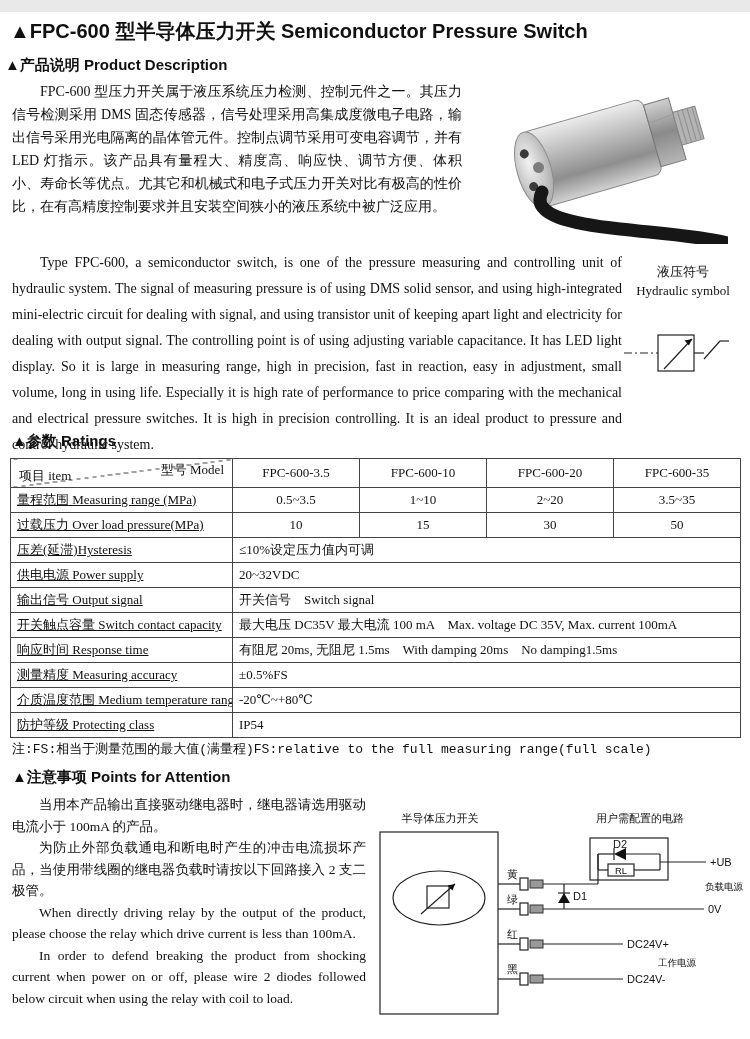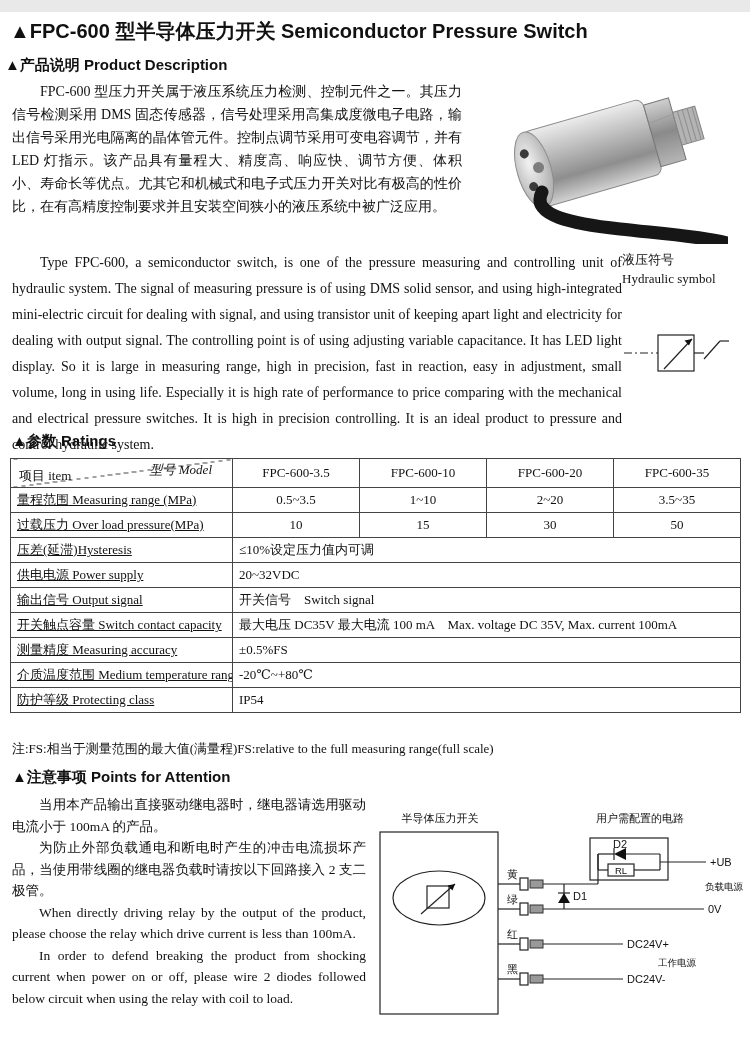--- a/index.html
+++ b/index.html
@@ -9,34 +9,34 @@
   #title{left:10px;top:6px;width:732px;font:bold 20px "Liberation Sans","DejaVu Sans",sans-serif;}
   .sec-heading{font:bold 15px "Liberation Sans","DejaVu Sans",sans-serif;}
   #h-desc{left:5px;top:44px;}
   #h-ratings{left:12px;top:420px;}
   #h-attn{left:12px;top:756px;}
   #desc-cn{left:12px;top:68px;width:450px;font-size:14px;line-height:23px;
            text-align:justify;text-indent:2em;}
   #photo{left:478px;top:52px;width:250px;height:180px;}
   #desc-en{left:12px;top:238px;width:610px;font-size:14px;line-height:26px;
            text-align:justify;text-indent:2em;}
-  #hyd-label{left:622px;top:238px;width:122px;text-align:left;font-size:13px;line-height:19px;}
+  #hyd-label{left:622px;top:250px;width:122px;text-align:center;font-size:13px;line-height:19px;}
   #hyd-symbol{left:622px;top:316px;}
   #ratings-table{left:10px;top:446px;}
   table{border-collapse:collapse;table-layout:fixed;width:730px;
         font:13px "Liberation Serif","DejaVu Serif",serif;}
   td{border:1px solid #444;padding:3px 6px;height:18px;overflow:hidden;white-space:nowrap;}
   td.lbl{text-align:left;text-decoration:underline;}
   td.val,td.model{text-align:center;}
   td.span-val{text-align:left;}
   .diag-cell{position:relative;height:22px;
     background-image:linear-gradient(to bottom right,transparent 49.5%,#444 49.5%,#444 50.5%,transparent 50.5%);}
-  .diag-model{position:absolute;top:2px;right:20px;font-style:italic;}
+  .diag-model{position:absolute;top:2px;right:8px;}
   .diag-item{position:absolute;bottom:2px;left:8px;}
-  #note{left:12px;top:728px;font-size:13px;}
+  #note{left:12px;top:728px;font-size:13px;font-family:Liberation Mono, monospace;}
   #attn-text{left:12px;top:782px;width:354px;}
   #attn-text p{margin:0;text-align:justify;text-indent:2em;font-size:13.5px;line-height:21.5px;}
   #circuit{left:368px;top:782px;}
   .bx{fill:none;stroke:#222;stroke-width:1.2;}
   .wl{stroke:#222;stroke-width:1.2;fill:none;}
   .dt{font:11px "Liberation Sans","DejaVu Sans",sans-serif;fill:#111;}
   .dts{font:9.5px "Liberation Sans","DejaVu Sans",sans-serif;fill:#111;}
 </style>
 </head>
 <body>
@@ -149,20 +149,24 @@
     </tr>
     <tr>
       <td class="lbl">输出信号 Output signal</td>
       <td class="span-val" colspan="4">开关信号　Switch signal</td>
     </tr>
     <tr>
       <td class="lbl">开关触点容量 Switch contact capacity</td>
       <td class="span-val" colspan="4">最大电压 DC35V 最大电流 100 mA　Max. voltage DC 35V, Max. current 100mA</td>
     </tr>
     <tr>
+      <td class="lbl">响应时间 Response time</td>
+      <td class="span-val" colspan="4">有阻尼 20ms, 无阻尼 1.5ms　With damping 20ms　No damping1.5ms</td>
+    </tr>
+    <tr>
       <td class="lbl">测量精度 Measuring accuracy</td>
       <td class="span-val" colspan="4">±0.5%FS</td>
     </tr>
     <tr>
       <td class="lbl">介质温度范围 Medium temperature range</td>
       <td class="span-val" colspan="4">-20℃~+80℃</td>
     </tr>
     <tr>
       <td class="lbl">防护等级 Protecting class</td>
       <td class="span-val" colspan="4">IP54</td>

